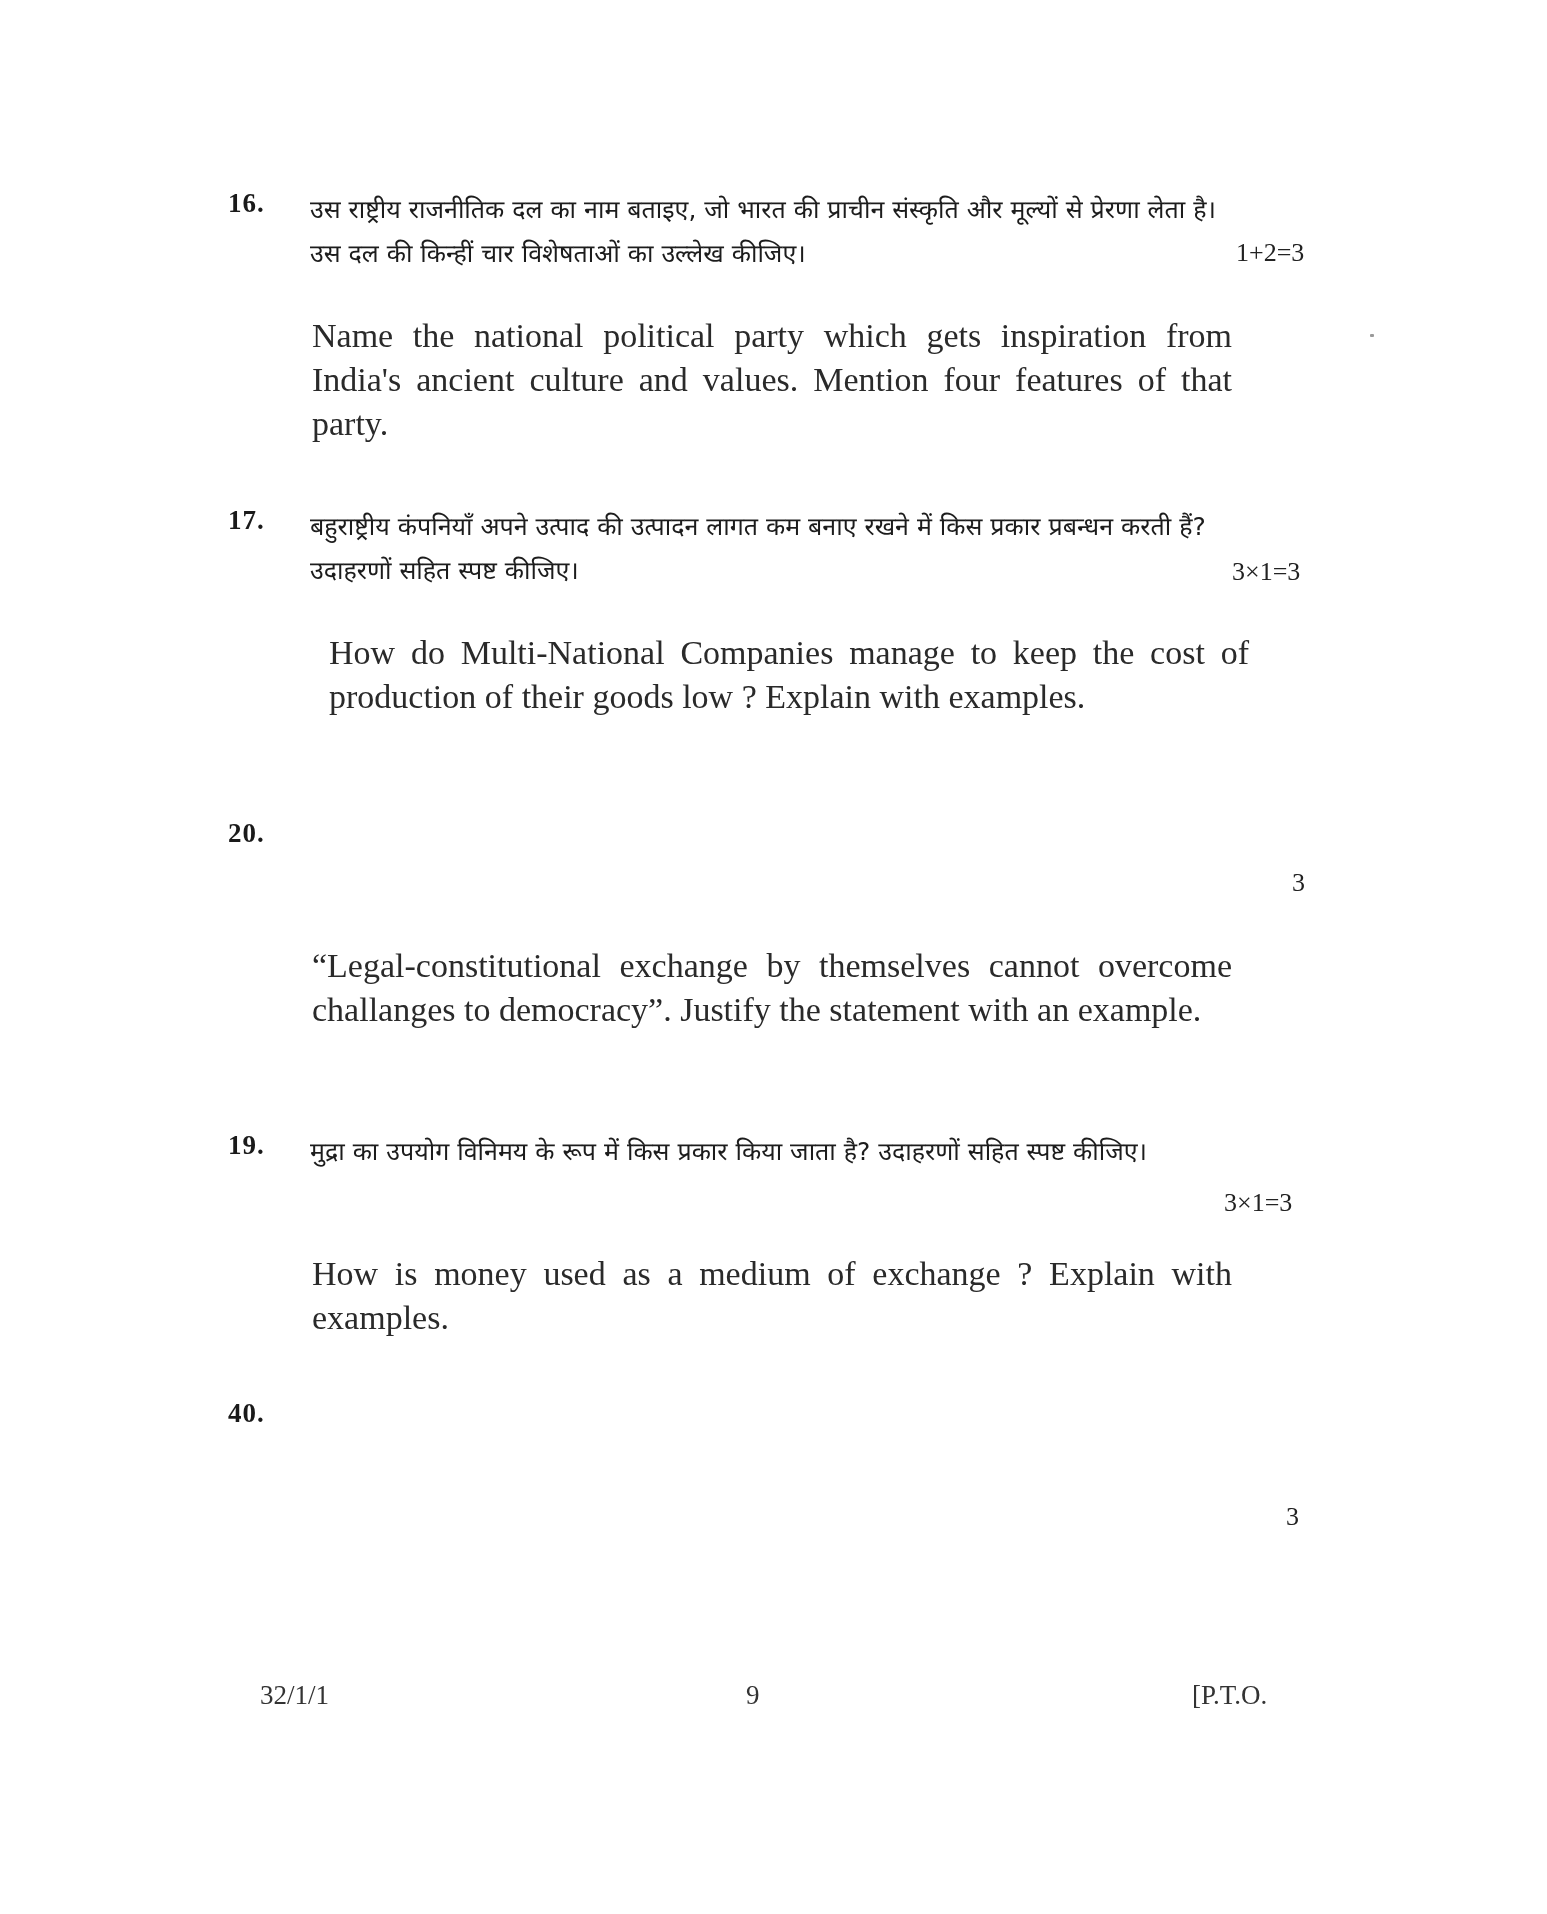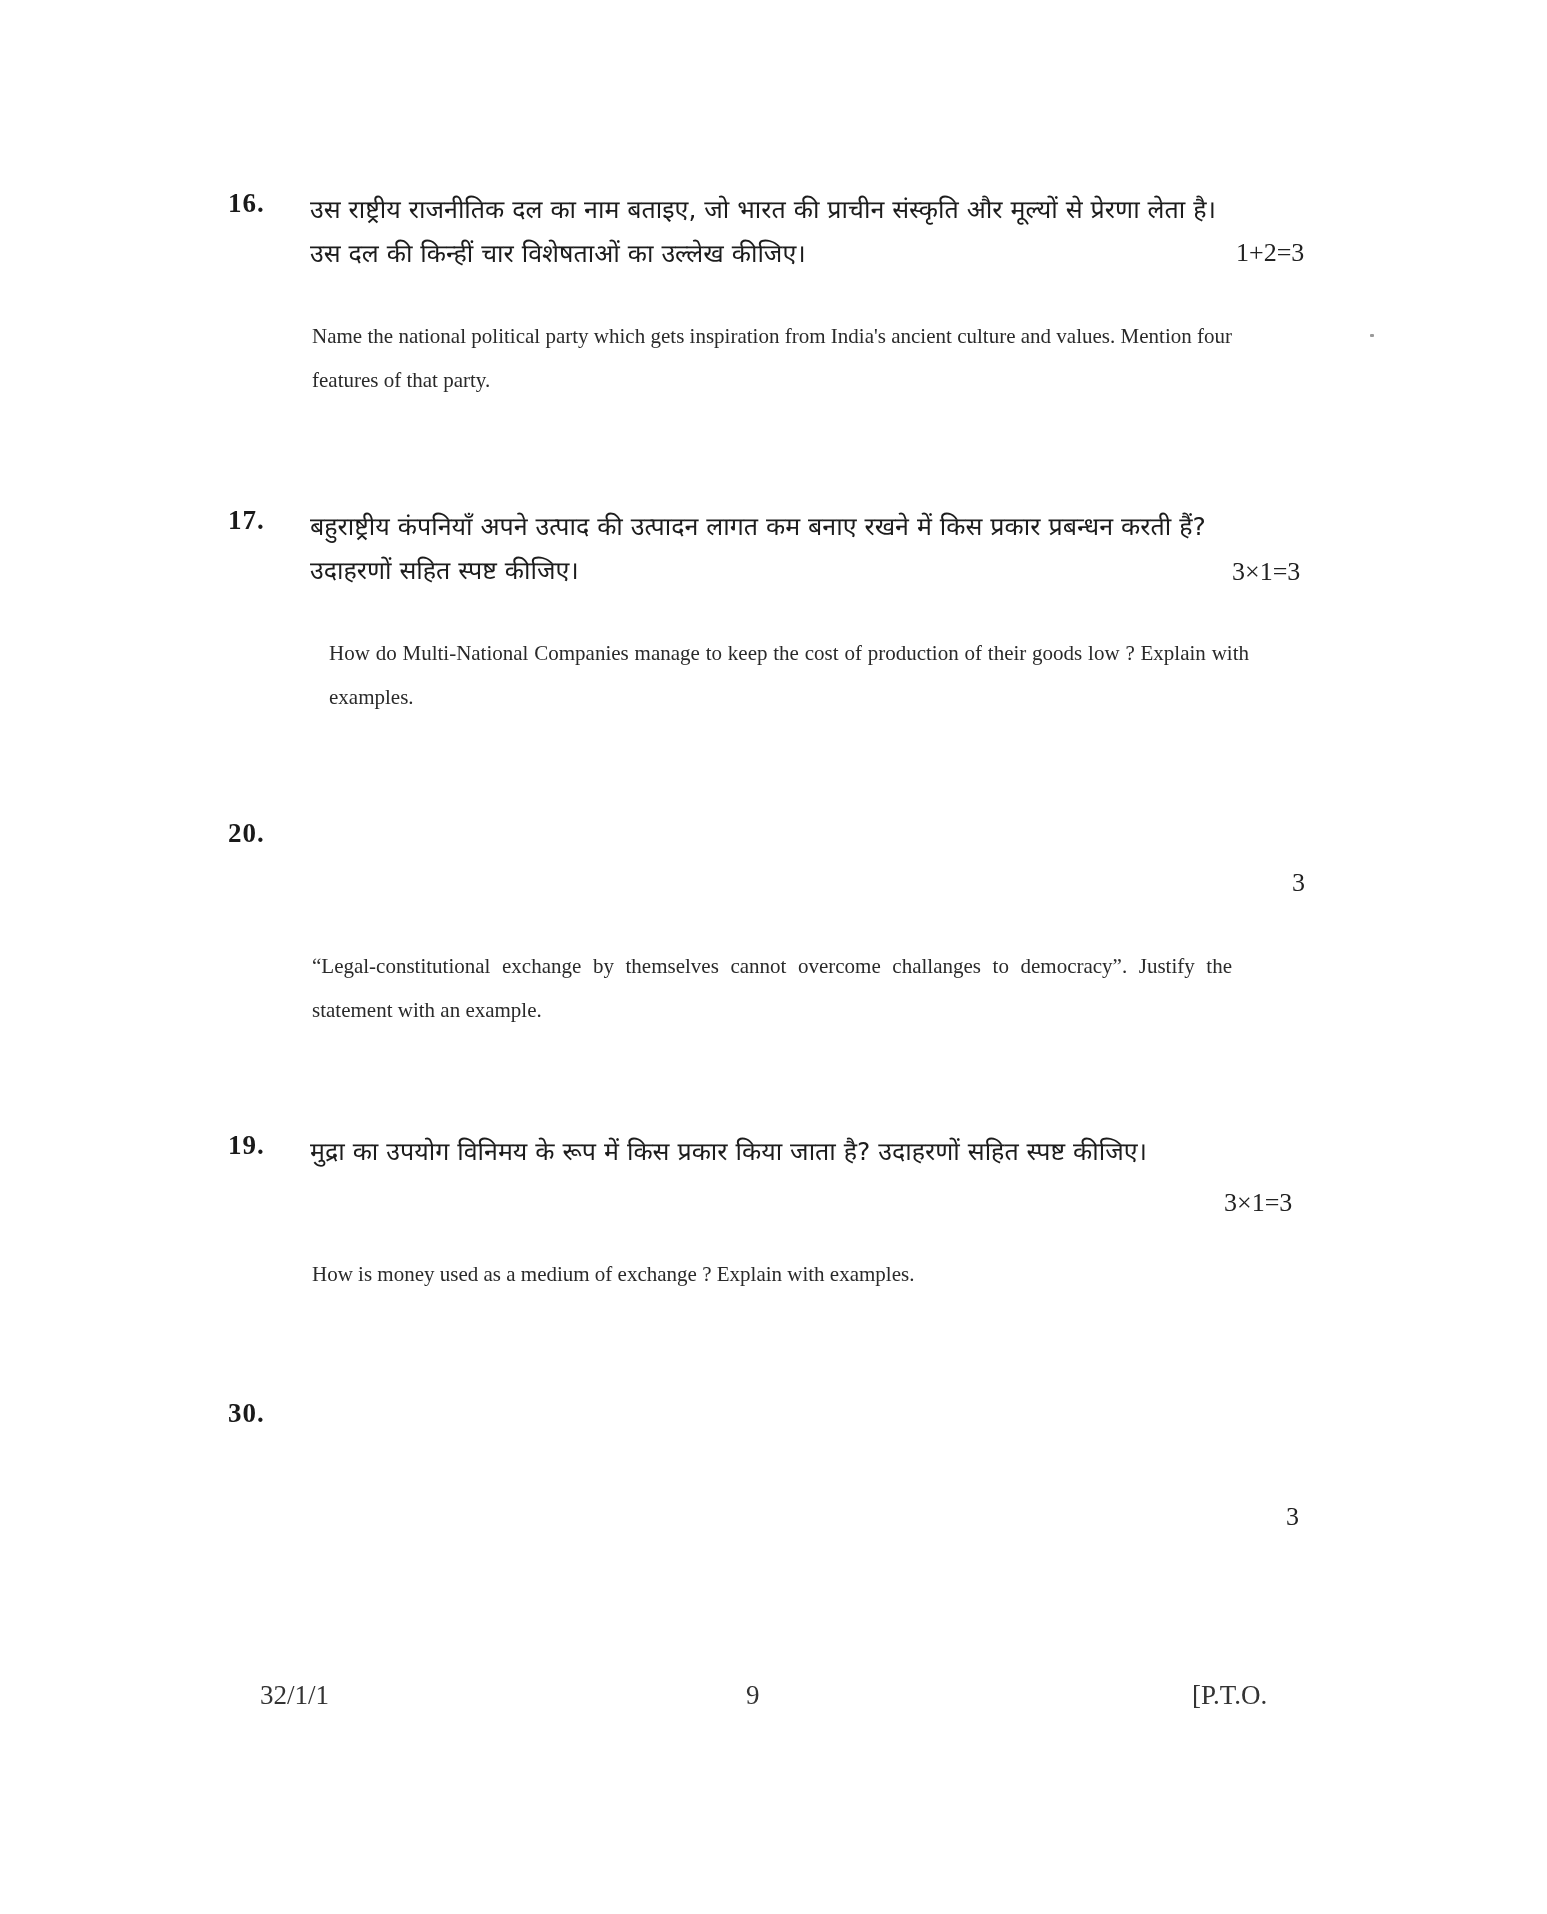--- a/index.html
+++ b/index.html
@@ -41,21 +41,21 @@
       width: 920px;
       font-family: "DejaVu Sans", sans-serif;
       font-size: 25px;
       line-height: 44px;
       color: #1c1c1c;
     }
     .english {
       position: absolute;
       left: 84px;
       width: 920px;
-      font-size: 21px;
+      font-size: 34px;
       line-height: 44px;
       color: #2a2a2a;
       text-align: justify;
     }
     .marks {
       position: absolute;
       font-size: 26px;
       color: #222;
       white-space: nowrap;
     }
@@ -98,21 +98,21 @@
   </div>
 
   <div class="question" style="top:1130px; height:200px;">
     <div class="qnum">19.</div>
     <div class="hindi">मुद्रा का उपयोग विनिमय के रूप में किस प्रकार किया जाता है? उदाहरणों सहित स्पष्ट कीजिए।</div>
     <div class="marks" style="left:996px; top:58px;">3×1=3</div>
     <div class="english" style="top:122px;">How is money used as a medium of exchange ? Explain with examples.</div>
   </div>
 
   <div class="question" style="top:1398px; height:160px;">
-    <div class="qnum">30.</div>
+    <div class="qnum">40.</div>
     <div class="marks" style="left:1058px; top:104px;">3</div>
   </div>
 
   <div class="footer-item" style="left:212px;margin-left:48px;">32/1/1</div>
   <div class="footer-item" style="left:746px;">9</div>
   <div class="footer-item" style="left:1192px;">[P.T.O.</div>
 
   <div class="speck" style="left:1370px; top:334px;"></div>
 </div>
 

